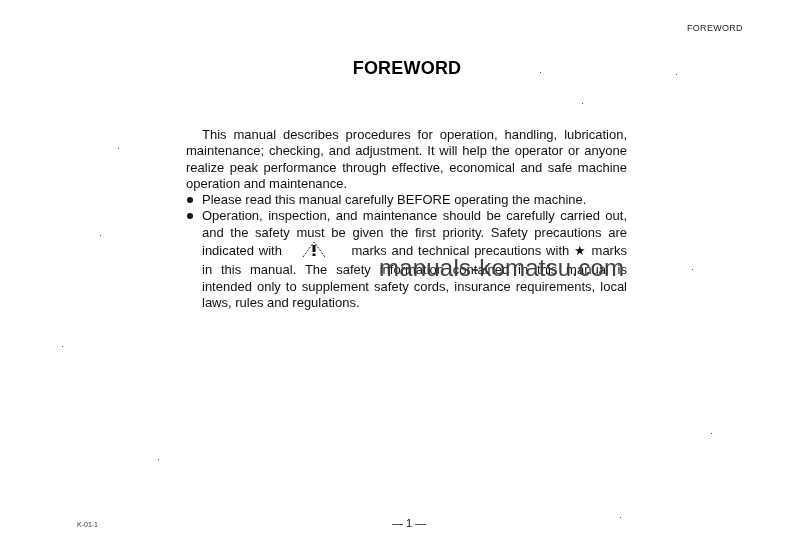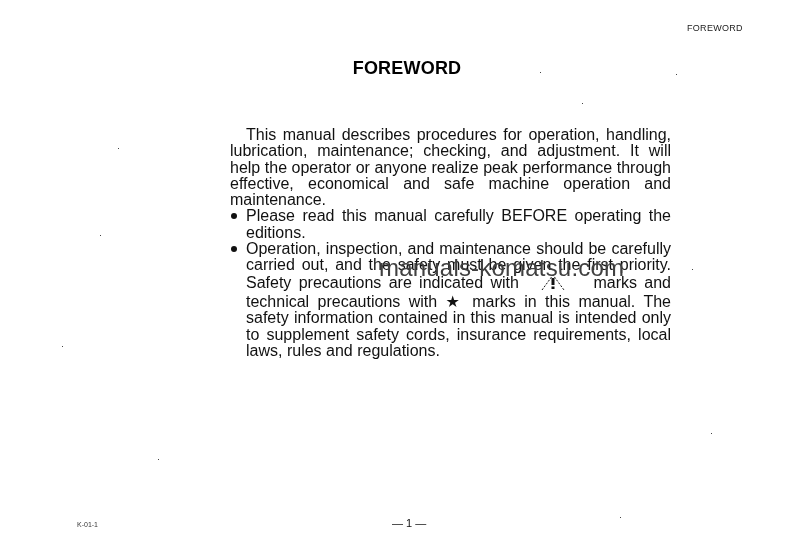--- a/index.html
+++ b/index.html
@@ -32,25 +32,24 @@
     font-size: 18px;
     font-weight: bold;
     letter-spacing: 0.2px;
     color: #000;
   }
   .body-text {
     position: absolute;
     top: 127px;
     left: 186px;
     width: 441px;
-    font-size: 16px;
+    font-size: 13px;
     line-height: 16.3px;
     text-align: justify;
     color: #111;
-    margin-left: 44px;
   }
   .intro {
     margin: 0;
     text-indent: 16px;
   }
   .bullets {
     list-style: none;
     margin: 0;
     padding: 0;
   }
@@ -109,21 +108,21 @@
 
 <div class="running-header">FOREWORD</div>
 
 <div class="page-title">FOREWORD</div>
 
 <div class="body-text">
   <p class="intro">This manual describes procedures for operation, handling, lubrication, maintenance; checking, and adjustment. It will help the operator or anyone realize peak performance through effective, economical and safe machine operation and maintenance.</p>
   <ul class="bullets">
     <li class="bullet-item">
       <span class="bullet-dot"></span>
-      <span>Please read this manual carefully BEFORE operating the editions.</span>
+      <span>Please read this manual carefully BEFORE operating the machine.</span>
     </li>
     <li class="bullet-item">
       <span class="bullet-dot"></span>
       <span>Operation, inspection, and maintenance should be carefully carried out, and the safety must be given the first priority. Safety precautions are indicated with</span>
       <span class="warn-icon">
         <svg width="26" height="17" viewBox="0 0 26 17">
           <polyline points="2,16 13,1 24,16" fill="none" stroke="#111" stroke-width="1" stroke-dasharray="2,1.5"></polyline>
           <rect x="11.5" y="4" width="3" height="7" fill="#111"></rect>
           <rect x="11.5" y="12.5" width="3" height="2.5" fill="#111"></rect>
         </svg>

